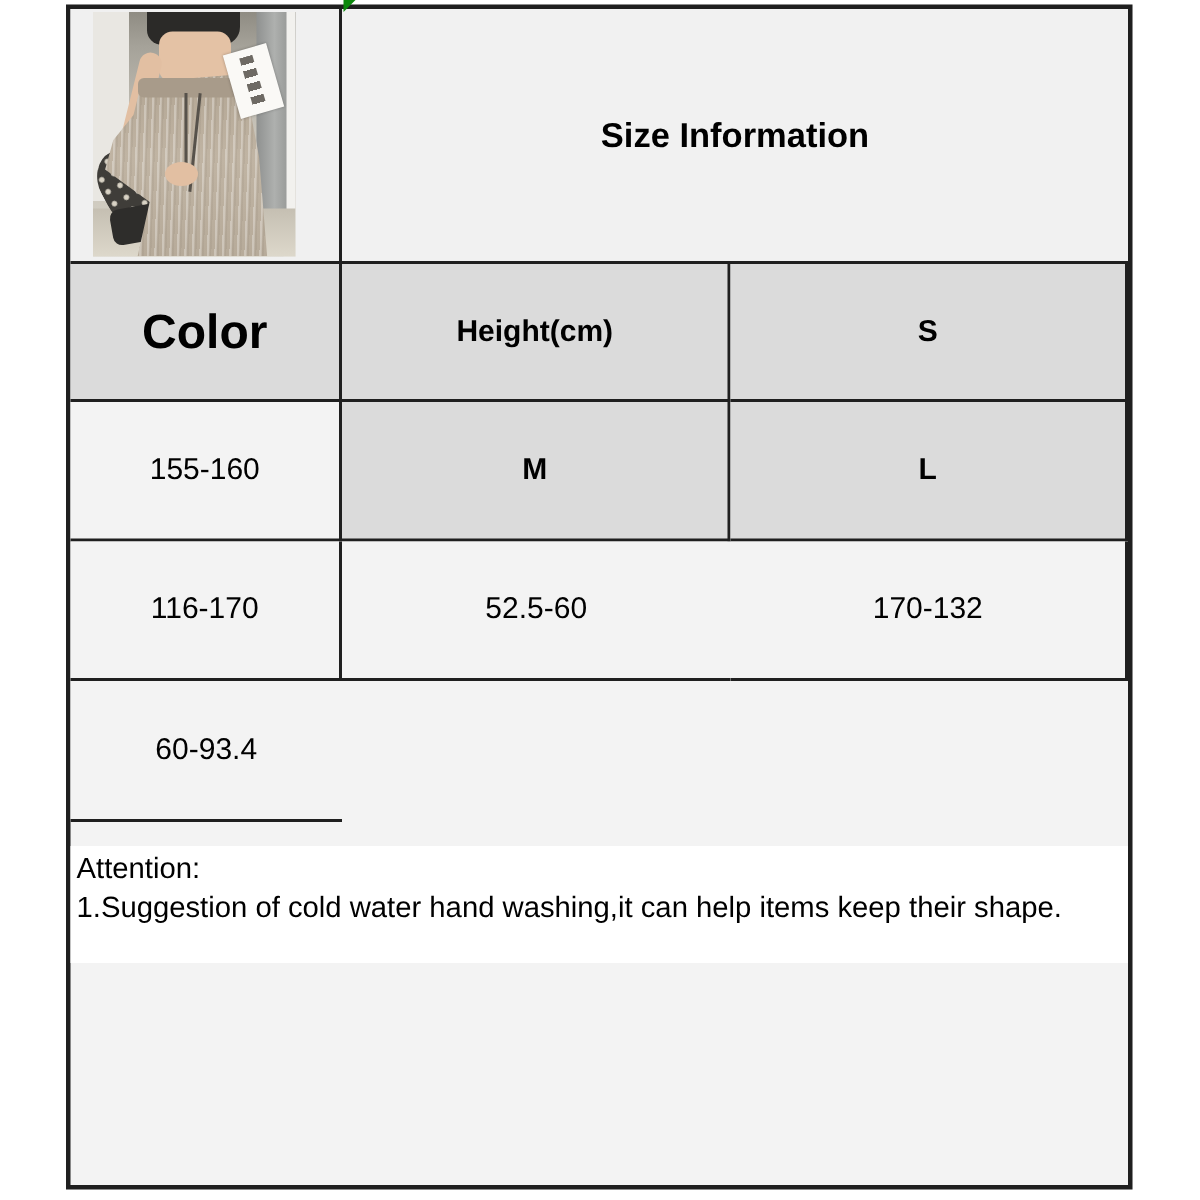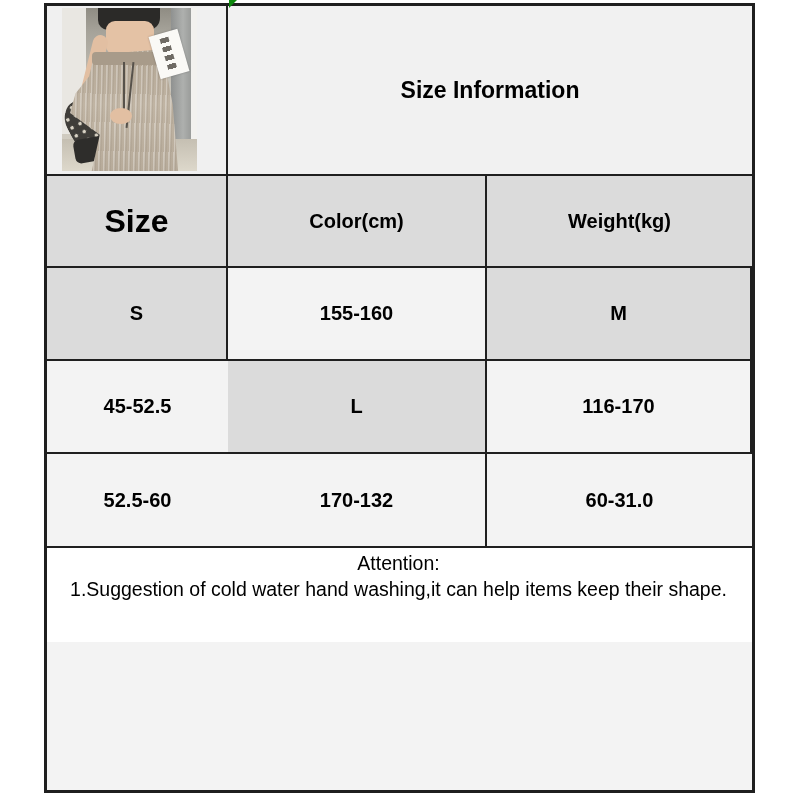--- a/index.html
+++ b/index.html
@@ -12,31 +12,31 @@
     display:grid;
     grid-template-columns:181px 259px 265px;
     grid-template-rows:170px 92px 93px 93px 94px 94px 148px;
     border:3px solid #1f1f1f;
     background:#f3f3f3;
     box-sizing:border-box;
   }
   .cell{
     border-right:2px solid #1f1f1f;border-bottom:2px solid #1f1f1f;
     display:flex;align-items:center;justify-content:center;
-    box-sizing:border-box;background:#f3f3f3;text-align:center;
+    box-sizing:border-box;background:#f3f3f3;
   }
   .cell.last{border-right:none;}
   .title-cell{grid-column:2/4;font-size:23px;font-weight:bold;border-right:none;background:#f1f1f1;}
   .hdr{background:#dbdbdb;font-size:20px;font-weight:bold;}
   .size-hdr{font-size:32px;}
   .szc{background:#dbdbdb;font-size:20px;font-weight:bold;}
-  .val{font-size:20px;font-weight:bold;}
+  .val{font-size:20px;font-weight:normal;}
   .attention-cell{
     grid-column:1/4;border-right:none;border-bottom:none;background:#fff;
-    display:block;padding:2px 6px 0 4px;font-size:19.5px;line-height:26px;
+    display:block;padding:2px 6px 0 4px;font-size:19.5px;line-height:26px;margin-top:16px;
   }
   .green-marker{
     position:absolute;left:229px;top:0;width:0;height:0;z-index:4;
     border-top:8px solid #0c870c;border-right:8px solid transparent;
   }
   
   .photo-cell{position:relative;padding:0;background:#f0f0f0;}
   .photo{position:absolute;left:15px;top:2px;width:135px;height:163px;overflow:hidden;background:linear-gradient(180deg,#8f8c83 0%,#a5a299 14%,#c7c3b9 48%,#d6d1c5 100%);}
   .photo div{position:absolute;}
   .ph-wall-left{left:0;top:0;width:24px;height:126px;background:#e9e7e2;}
@@ -85,36 +85,34 @@
         <div class="ph-drawstring1"></div>
         <div class="ph-drawstring2"></div>
         <div class="ph-hand"></div>
         <div class="ph-tag">
           <div class="ph-tag-text"></div>
         </div>
       </div>
     </div>
     <div class="cell title-cell">Size Information</div>
 
-    <div class="cell hdr size-hdr">Size</div>
-    <div class="cell hdr">Color(cm)</div>
-    <div class="cell hdr last">Weight(kg)</div>
+    <div class="cell hdr size-hdr">Color</div>
+    <div class="cell hdr">Height(cm)</div>
 
     <div class="cell szc">S</div>
     <div class="cell val">155-160</div>
 
     <div class="cell szc">M</div>
-    <div class="cell val last">45-52.5</div>
 
     <div class="cell szc">L</div>
     <div class="cell val">116-170</div>
     <div class="cell val last">52.5-60</div>
 
     <div class="cell val">170-132</div>
-    <div class="cell val last">60-31.0</div>
+    <div class="cell val last">60-93.4</div>
 
     <div class="cell attention-cell">
       <div class="att-line">Attention:</div>
       <div class="att-line">1.Suggestion of cold water hand washing,it can help items keep their shape.</div>
     </div>
 
   </div>
 </div>
 
 </body></html>

